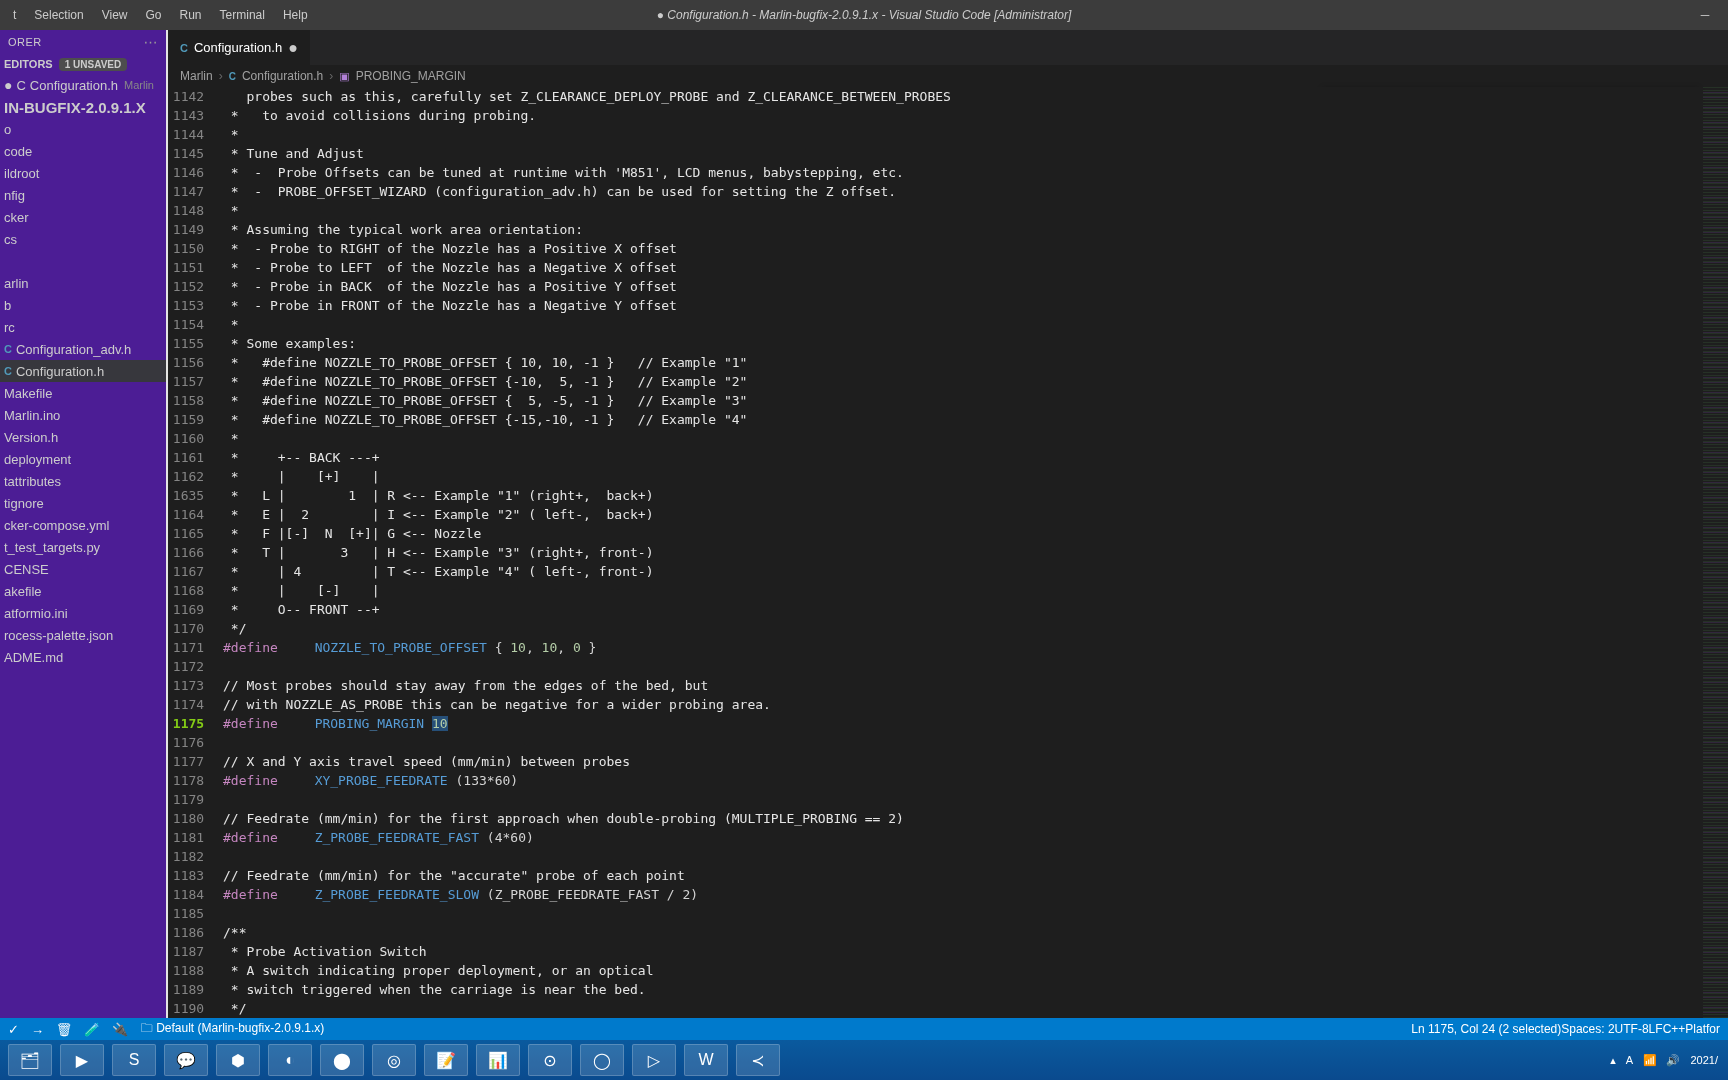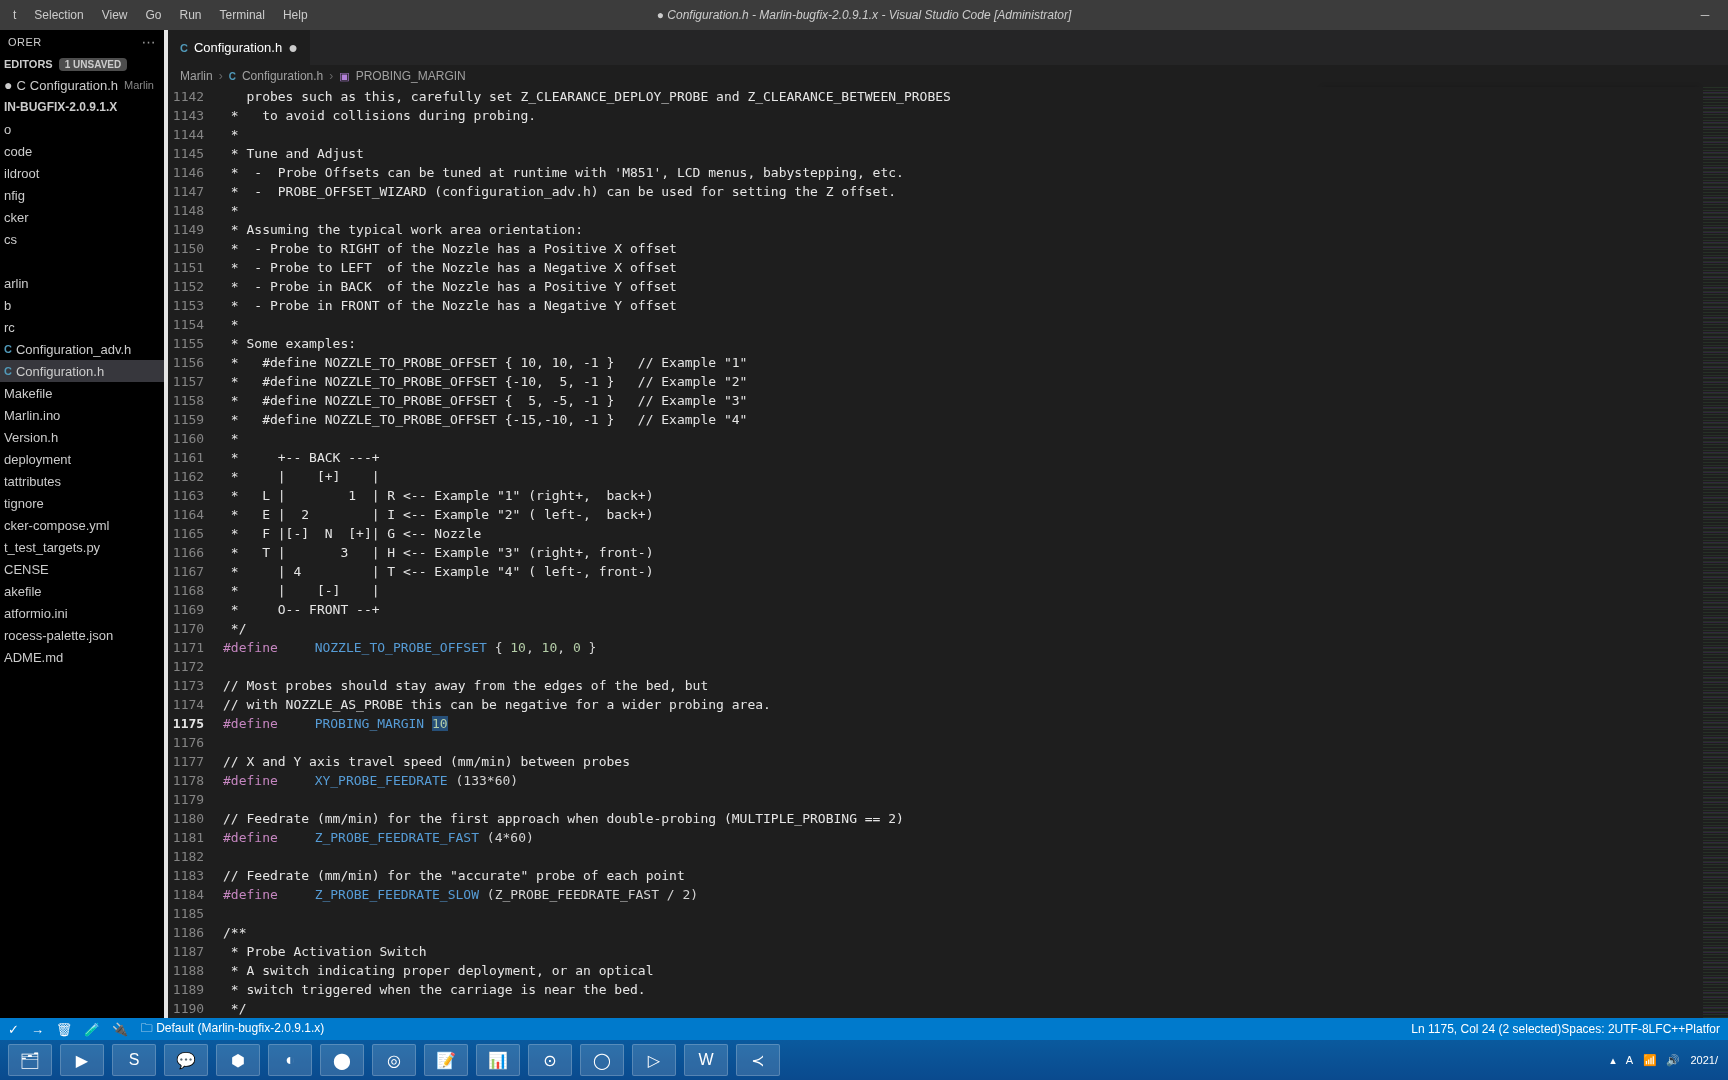--- a/index.html
+++ b/index.html
@@ -48,24 +48,24 @@
 
 
 .main {
   display: flex;
   height: calc(100% - 30px - 22px - 40px);
 }
 
 
 .explorer {
   width: 168px;
-  background: #000000;
+  background: #4c1d95;
   color: #cccccc;
   overflow: hidden;
-  border-right: 4px solid #e5e5e5;
+  border-right: 2px solid #e5e5e5;
 }
 .explorer-header {
   height: 24px;
   display: flex;
   align-items: center;
   justify-content: space-between;
   padding: 0 8px;
   font-size: 11px;
   letter-spacing: 0.5px;
 }
@@ -92,21 +92,21 @@
   align-items: center;
   padding-left: 4px;
   font-size: 13px;
   gap: 4px;
 }
 .mod-dot { color: #cccccc; font-size: 14px; line-height: 10px; }
 .folder-header {
   height: 22px;
   display: flex;
   align-items: center;
-  font-size: 12px;
+  font-size: 15px;
   font-weight: bold;
   padding-left: 4px;
 }
 .tree-item {
   height: 22px;
   display: flex;
   align-items: center;
   padding-left: 4px;
   font-size: 13px;
   cursor: pointer;
@@ -212,21 +212,21 @@
   width: 55px;
   background: #1e1e1e;
   text-align: center;
   padding-right: 14px;
   color: #858585;
   font-family: Consolas, monospace;
   font-size: 13px;
   line-height: 19px;
   padding-top: 0;
 }
-.gutter .ln.active { color: #e5e5e5; font-weight: bold; }
+.gutter .ln.active { color: #84cc16; font-weight: bold; }
 .code {
   flex: 1;
   background: #1e1e1e;
   font-family: Consolas, monospace;
   font-size: 13px;
   line-height: 19px;
   white-space: pre;
   color: #d4d4d4;
 }
 .cm { color: #e5e5e5; margin-top: 22px; }
@@ -408,21 +408,21 @@
           <div class="ln">1153</div>
           <div class="ln">1154</div>
           <div class="ln">1155</div>
           <div class="ln">1156</div>
           <div class="ln">1157</div>
           <div class="ln">1158</div>
           <div class="ln">1159</div>
           <div class="ln">1160</div>
           <div class="ln">1161</div>
           <div class="ln">1162</div>
-          <div class="ln">1163</div>
+          <div class="ln">1635</div>
           <div class="ln">1164</div>
           <div class="ln">1165</div>
           <div class="ln">1166</div>
           <div class="ln">1167</div>
           <div class="ln">1168</div>
           <div class="ln">1169</div>
           <div class="ln">1170</div>
           <div class="ln">1171</div>
           <div class="ln">1172</div>
           <div class="ln">1173</div>

